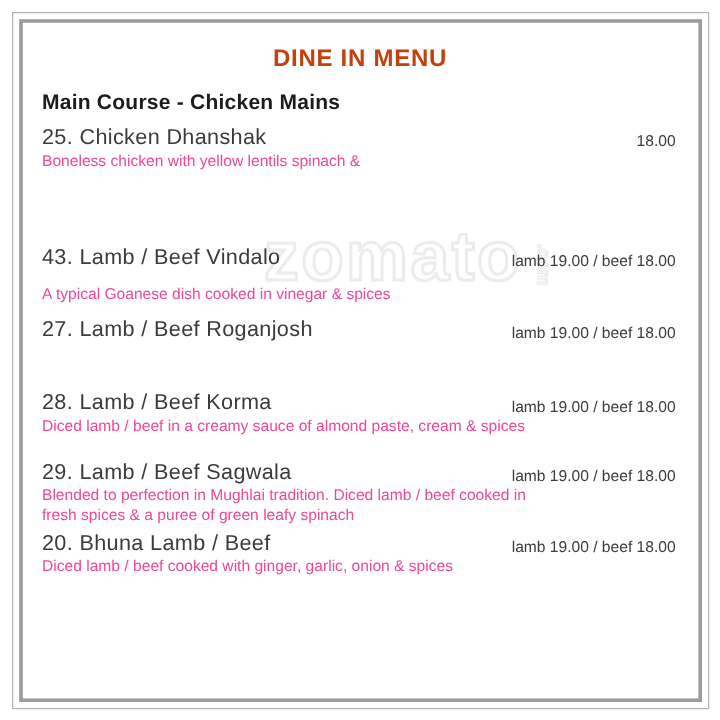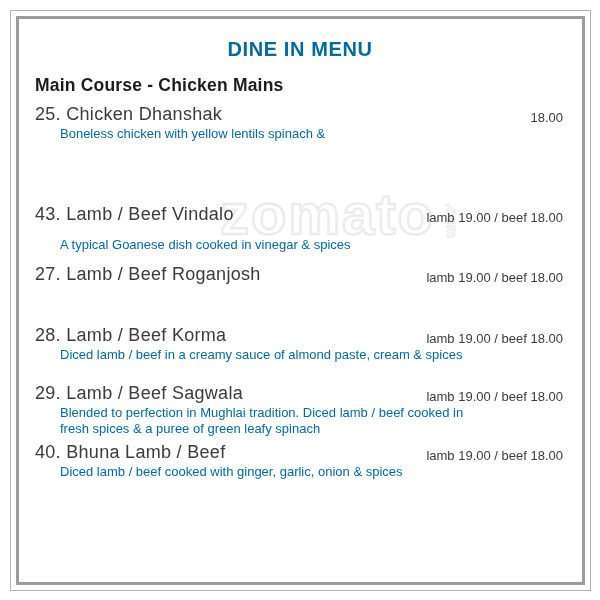--- a/index.html
+++ b/index.html
@@ -52,21 +52,21 @@
   }
   .content { position: absolute; inset: 0; z-index: 1; }
 
   .menu-title {
     position: absolute;
     top: 38px; left: 0; right: 0;
     text-align: center;
     font-size: 20px;
     font-weight: 700;
     letter-spacing: 0.6px;
-    color: #0369a1;
+    color: #c2410c;
   }
   .section-heading {
     position: absolute;
     left: 35px;
     font-size: 17.5px;
     font-weight: 700;
     letter-spacing: 0.2px;
     color: #1c1c1c;
   }
   .h1 { top: 75px; }
@@ -88,22 +88,21 @@
     color: #3b3b3b;
     white-space: nowrap;
     text-align: right;
   }
   .desc {
     position: absolute;
     left: 35px;
     width: 410px;
     font-size: 13px;
     line-height: 15.5px;
-    color: #0369a1;
-    margin-left: 25px;
+    color: #ec4899;
   }
 
   .n25 { top: 104px; } .p25 { top: 110px; } .d25 { top: 126px; }
   .n26 { top: 204px; } .p26 { top: 210px; } .d26 { top: 237px; }
   .n27 { top: 264px; } .p27 { top: 270px; } .d27 { top: 286px; }
   .n28 { top: 325px; } .p28 { top: 331px; } .d28 { top: 347px; }
   .n29 { top: 383px; } .p29 { top: 389px; } .d29 { top: 405px; }
   .n30 { top: 442px; } .p30 { top: 448px; } .d30 { top: 464px; }
 </style>
 </head>
@@ -133,17 +132,17 @@
     <div class="price p27">lamb 19.00 / beef 18.00</div>
 
     <div class="name n28">28. Lamb / Beef Korma</div>
     <div class="price p28">lamb 19.00 / beef 18.00</div>
     <div class="desc d28">Diced lamb / beef in a creamy sauce of almond paste, cream &amp; spices</div>
 
     <div class="name n29">29. Lamb / Beef Sagwala</div>
     <div class="price p29">lamb 19.00 / beef 18.00</div>
     <div class="desc d29">Blended to perfection in Mughlai tradition. Diced lamb / beef cooked in fresh spices &amp; a puree of green leafy spinach</div>
 
-    <div class="name n30">40. Bhuna Lamb / Beef</div>
+    <div class="name n30">20. Bhuna Lamb / Beef</div>
     <div class="price p30">lamb 19.00 / beef 18.00</div>
     <div class="desc d30">Diced lamb / beef cooked with ginger, garlic, onion &amp; spices</div>
   </div>
 </div>
 
 </body></html>

